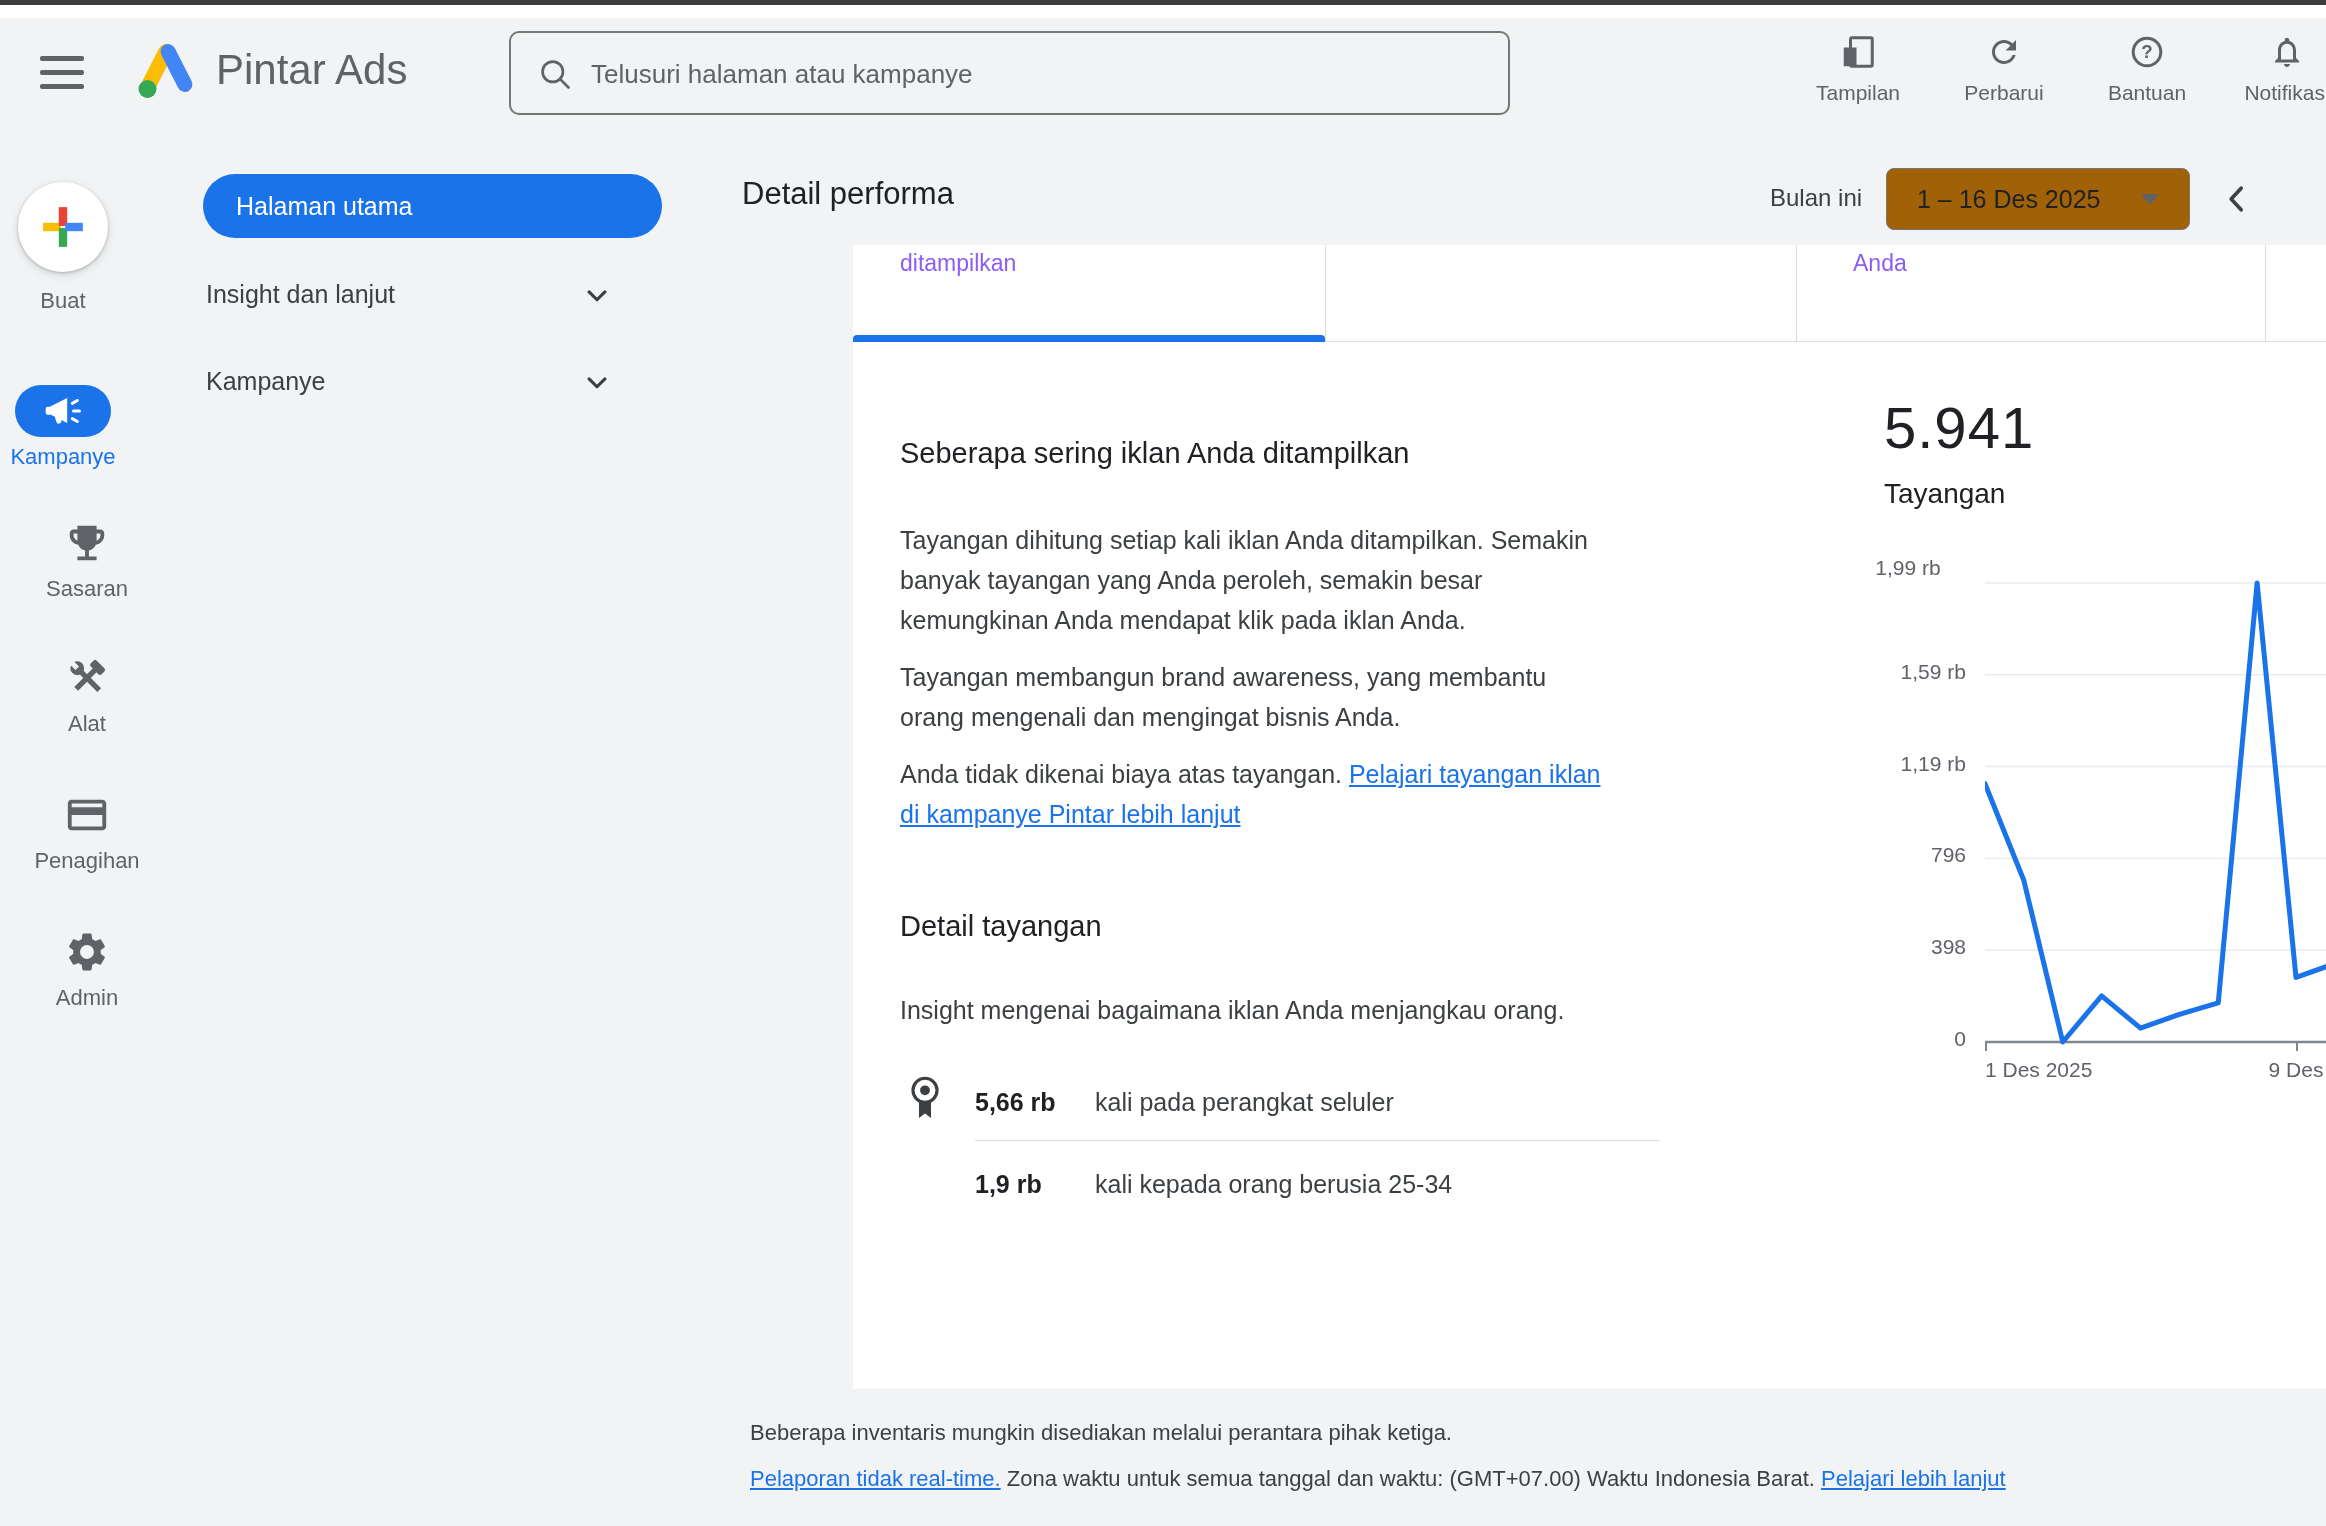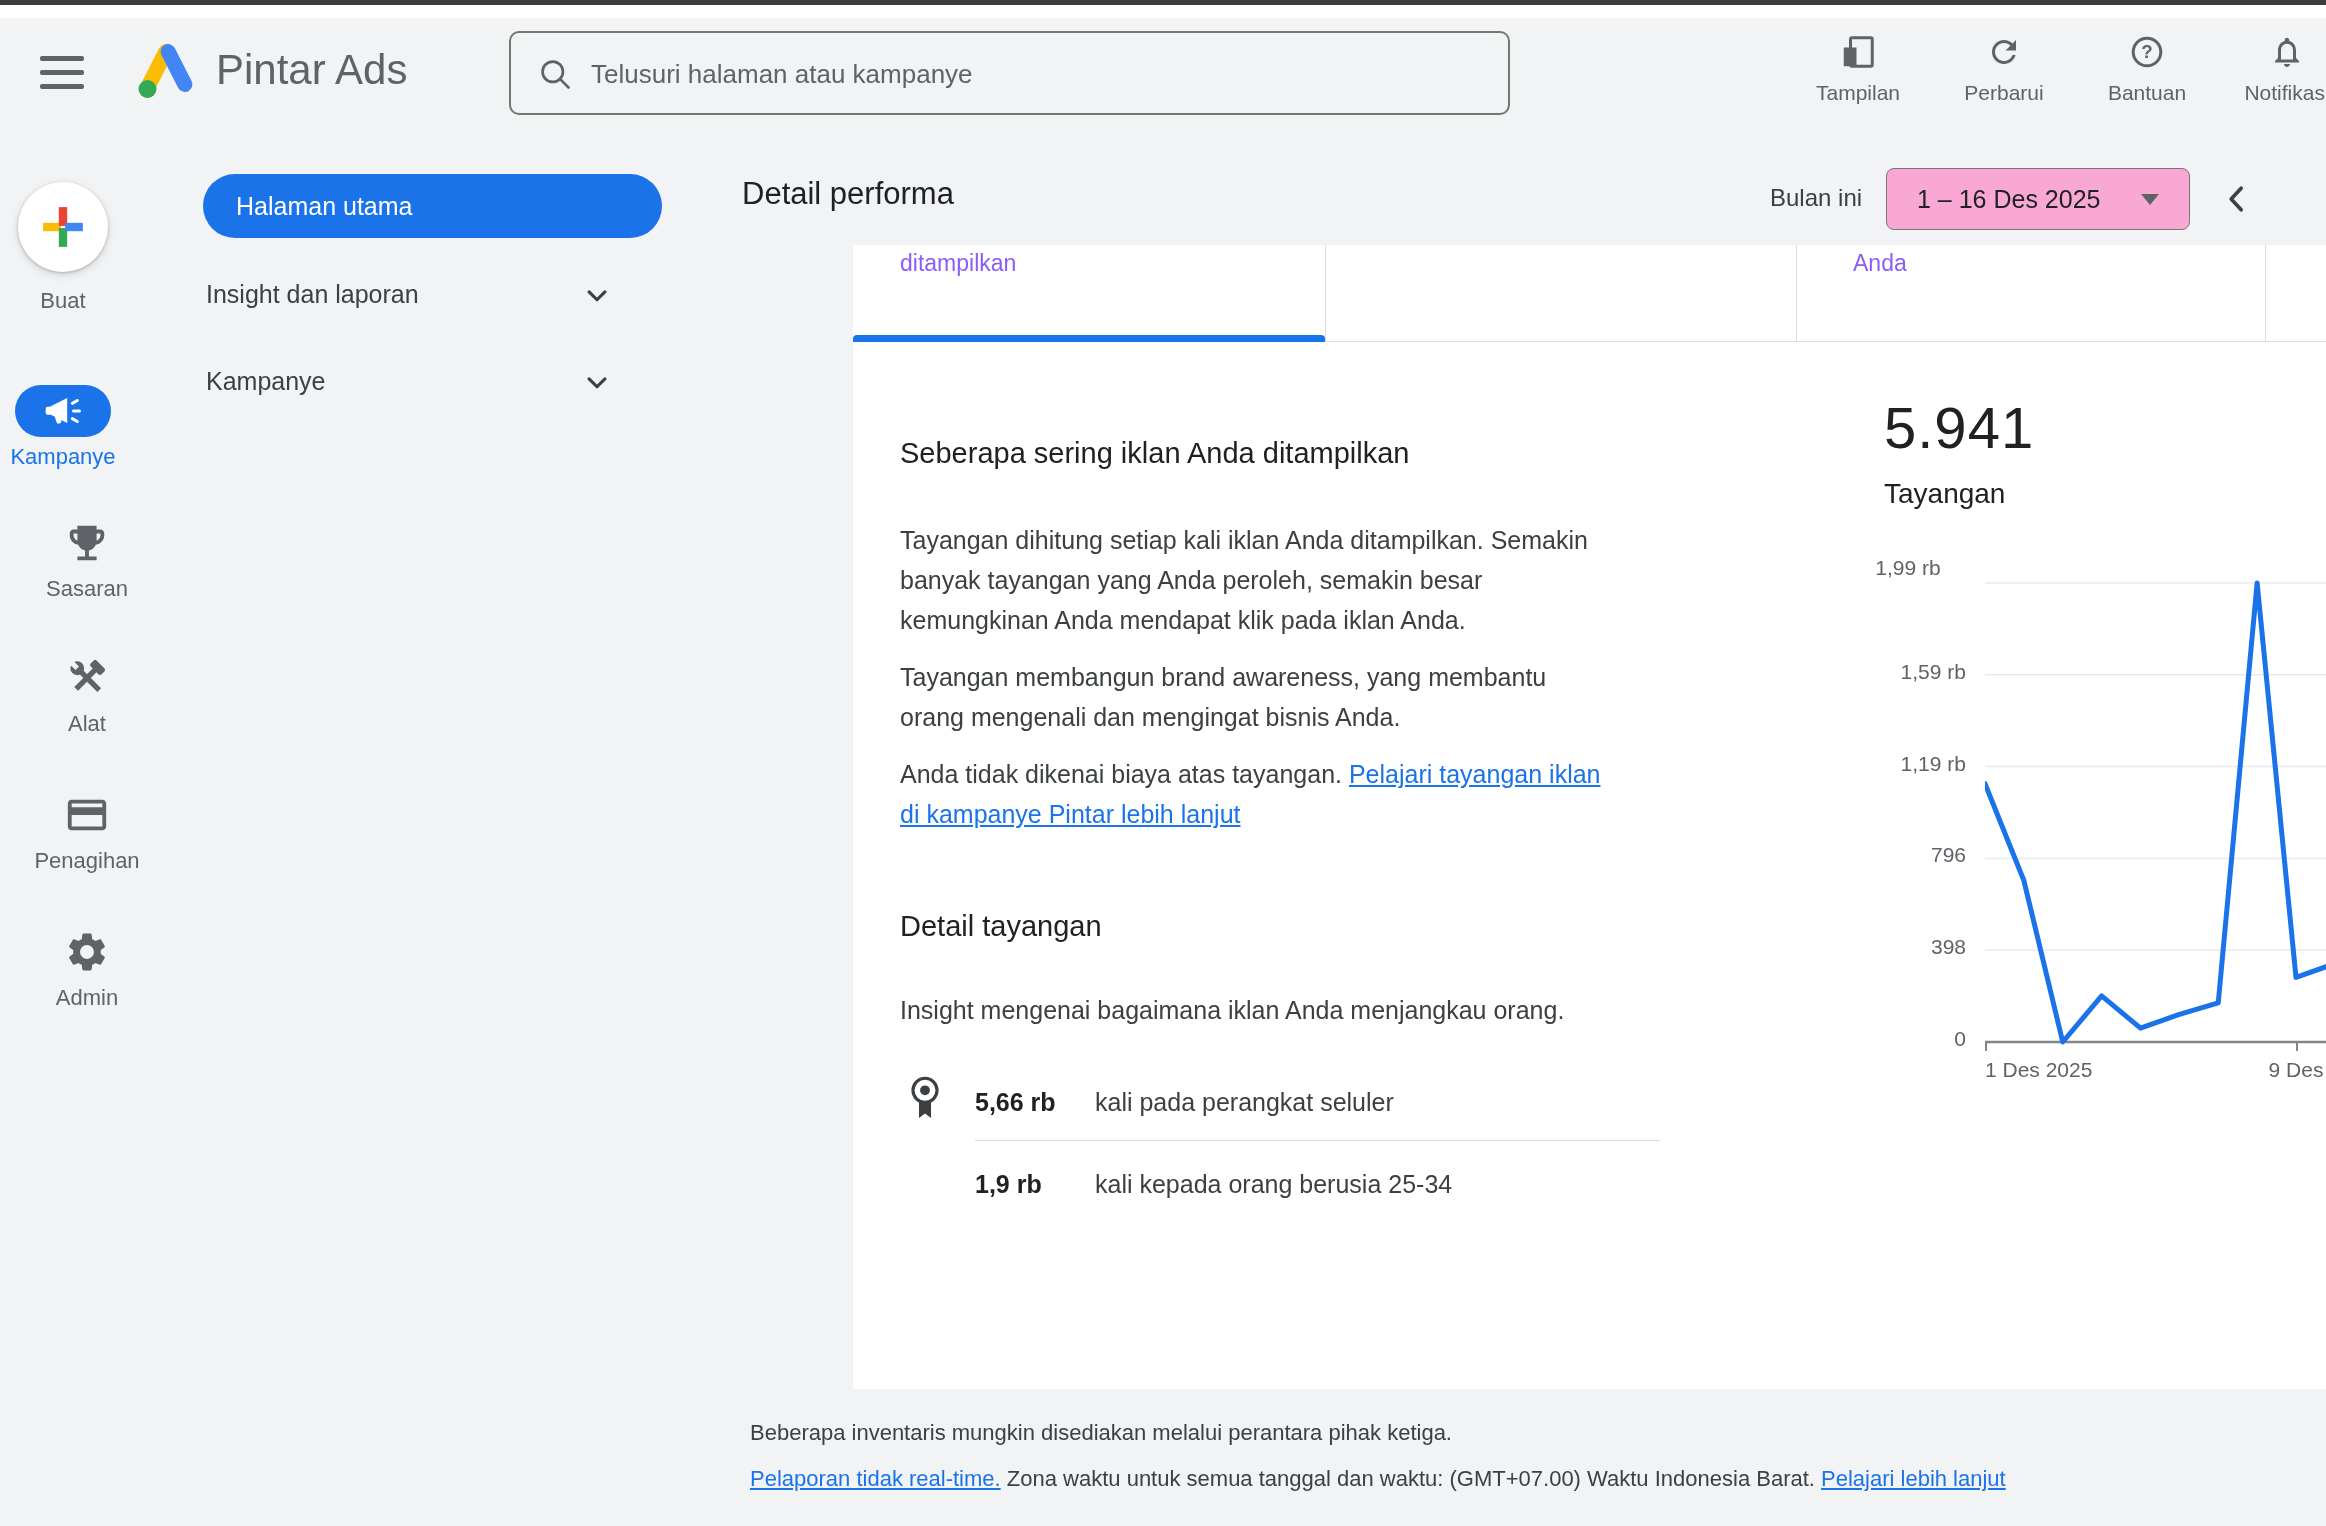--- a/index.html
+++ b/index.html
@@ -38,21 +38,21 @@
   .rail-nav .rail-icon{display:flex;justify-content:center;}
   .rail-nav .rail-label{font-size:22px;margin-top:10px;}
   
   #subnav-pill{left:203px;top:174px;width:459px;height:64px;background:#1a73e8;border-radius:32px;
     color:#fff;font-size:25px;font-weight:500;display:flex;align-items:center;padding-left:33px;box-sizing:border-box;cursor:pointer;}
   .subnav-item{position:absolute;left:206px;width:370px;height:44px;font-size:25px;color:#3c4043;display:flex;align-items:center;cursor:pointer;}
   .subnav-chevron{position:absolute;left:578px;cursor:pointer;}
   
   #page-title{left:742px;top:176px;font-size:31px;color:#202124;}
   #date-label{left:1770px;top:184px;font-size:24px;color:#3c4043;}
-  #date-btn{left:1886px;top:168px;width:304px;height:62px;background:#f9a8d4;border:1px solid #747775;border-radius:8px;
+  #date-btn{left:1886px;top:168px;width:304px;height:62px;background:#a16207;border:1px solid #747775;border-radius:8px;
     box-sizing:border-box;display:flex;align-items:center;padding:0 30px;font-size:25px;color:#202124;cursor:pointer;}
   #date-caret{margin-left:auto;width:0;height:0;border-left:9px solid transparent;border-right:9px solid transparent;border-top:11px solid #5f6368;}
   #collapse-btn{left:2212px;top:172px;width:50px;height:54px;display:flex;align-items:center;justify-content:center;cursor:pointer;}
   
   #card{left:853px;top:341px;width:1473px;height:1048px;background:#ffffff;}
   #tabs-strip{left:853px;top:245px;width:1473px;height:96px;background:#ffffff;border-bottom:1px solid #dadce0;box-sizing:content-box;}
   .tab{position:absolute;top:245px;height:96px;cursor:pointer;}
   .tab-label{position:absolute;top:250px;font-size:23px;color:#8b5cf6;}
   .tab-divider{position:absolute;top:245px;height:96px;width:1px;background:#dadce0;}
   #tab-underline{left:853px;top:335px;width:472px;height:7px;background:#1a73e8;border-radius:4px 4px 0 0;}
@@ -214,21 +214,21 @@
         <path fill="#5f6368" fill-rule="evenodd" d="M19.14 12.94c.04-.3.06-.61.06-.94 0-.32-.02-.64-.07-.94l2.03-1.58c.18-.14.23-.41.12-.61l-1.92-3.32c-.12-.22-.37-.29-.59-.22l-2.39.96c-.5-.38-1.03-.7-1.62-.94l-.36-2.54c-.04-.24-.24-.41-.48-.41h-3.84c-.24 0-.43.17-.47.41l-.36 2.54c-.59.24-1.13.57-1.62.94l-2.39-.96c-.22-.08-.47 0-.59.22L2.74 8.87c-.12.21-.08.47.12.61l2.03 1.58c-.05.3-.09.63-.09.94s.02.64.07.94l-2.03 1.58c-.18.14-.23.41-.12.61l1.92 3.32c.12.22.37.29.59.22l2.39-.96c.5.38 1.03.7 1.62.94l.36 2.54c.05.24.24.41.48.41h3.84c.24 0 .44-.17.47-.41l.36-2.54c.59-.24 1.13-.56 1.62-.94l2.39.96c.22.08.47 0 .59-.22l1.92-3.32c.12-.22.07-.47-.12-.61l-2.01-1.58zM12 15.6c-1.98 0-3.6-1.62-3.6-3.6s1.62-3.6 3.6-3.6 3.6 1.62 3.6 3.6-1.62 3.6-3.6 3.6z"></path>
       </svg>
   </div>
   <div class="rail-label">Admin</div>
 </div>
 
 <div class="abs" id="subnav-pill">
   <span>Halaman utama</span>
 </div>
 <div class="subnav-item" style="top:272px;">
-  <span>Insight dan laporan</span>
+  <span>Insight dan lanjut</span>
 </div>
 <span class="subnav-chevron" style="top:276px;">
   <svg width="38" height="38" viewBox="0 0 24 24">
       <polyline points="7,10 12,15 17,10" fill="none" stroke="#3c4043" stroke-width="2" stroke-linecap="round" stroke-linejoin="round"></polyline>
     </svg>
 </span>
 <div class="subnav-item" style="top:359px;">
   <span>Kampanye</span>
 </div>
 <span class="subnav-chevron" style="top:363px;">

